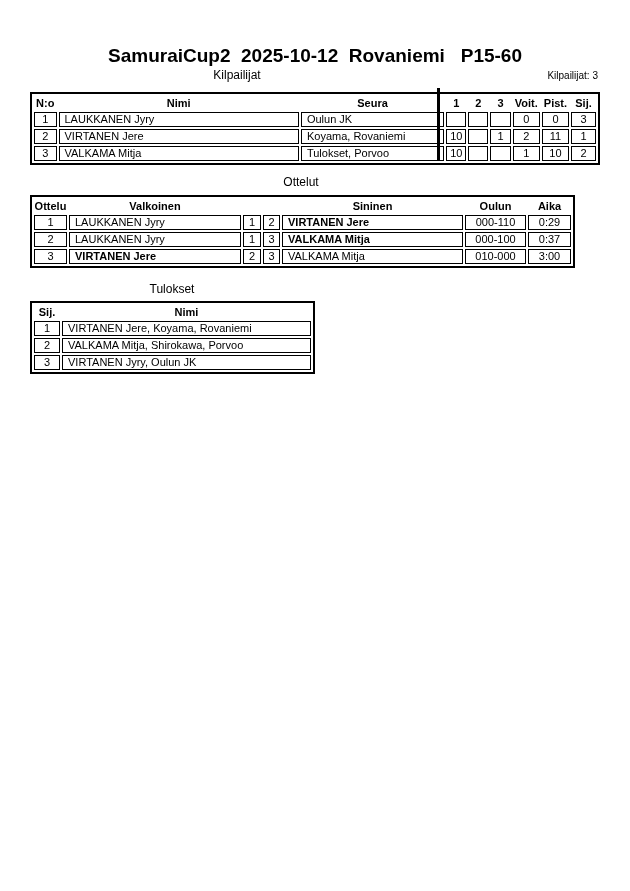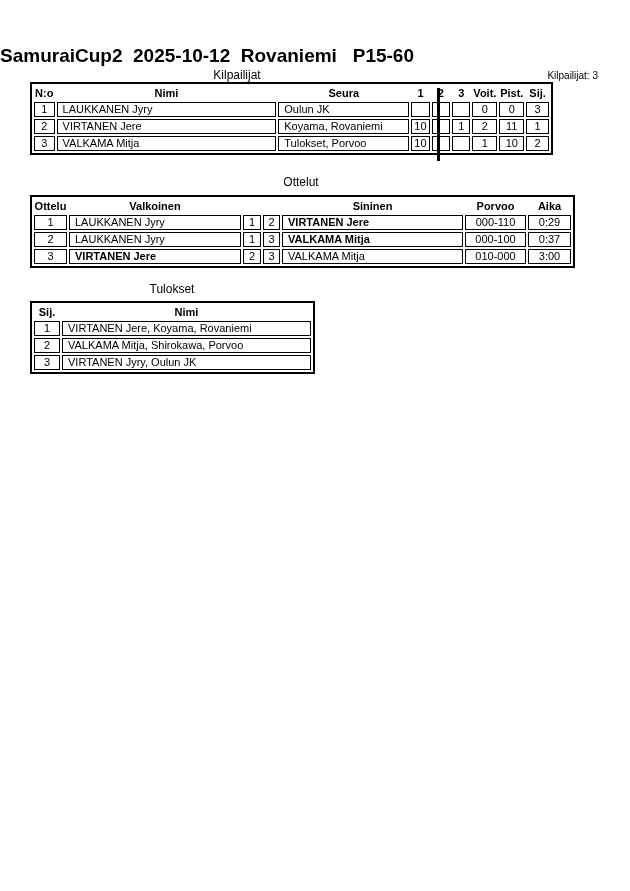--- a/index.html
+++ b/index.html
@@ -14,20 +14,21 @@
     color: #000000;
     font-family: "Liberation Sans", "DejaVu Sans", sans-serif;
     overflow: hidden;
   }
   .abs { position: absolute; }
 
   #page-title {
     top: 45px;
     left: 0;
     width: 630px;
+    text-align: center;
     font-size: 19px;
     font-weight: bold;
     white-space: pre;
   }
   .section-title {
     font-size: 12px;
     font-weight: normal;
     transform: translateX(-50%);
     white-space: nowrap;
   }
@@ -42,21 +43,21 @@
   }
 
   table {
     position: absolute;
     border-collapse: separate;
     border-spacing: 2px;
     border: 2px solid #000;
     table-layout: fixed;
     background: #fff;
   }
-  #kilpailijat-table { left: 30px; top: 82px;  width: 523px; }
+  #kilpailijat-table { left: 30px; top: 92px;  width: 570px; }
   #ottelut-table     { left: 30px; top: 195px; width: 543px; }
   #tulokset-table    { left: 30px; top: 301px; width: 285px; }
 
   th {
     border: 0;
     font-size: 11px;
     font-weight: bold;
     height: 14px;
     line-height: 14px;
     padding: 0;
@@ -168,21 +169,21 @@
       <col style="width:61px">
     <col style="width:43px">
   </colgroup>
   <tbody>
       <tr>
     <th>Ottelu</th>
     <th>Valkoinen</th>
     <th></th>
     <th></th>
     <th>Sininen</th>
-    <th>Porvoo</th>
+    <th>Oulun</th>
     <th>Aika</th>
   </tr>
   <tr>
     <td>1</td>
     <td class="l">LAUKKANEN Jyry</td>
     <td>1</td>
     <td>2</td>
     <td class="l b">VIRTANEN Jere</td>
     <td>000-110</td>
     <td>0:29</td>

